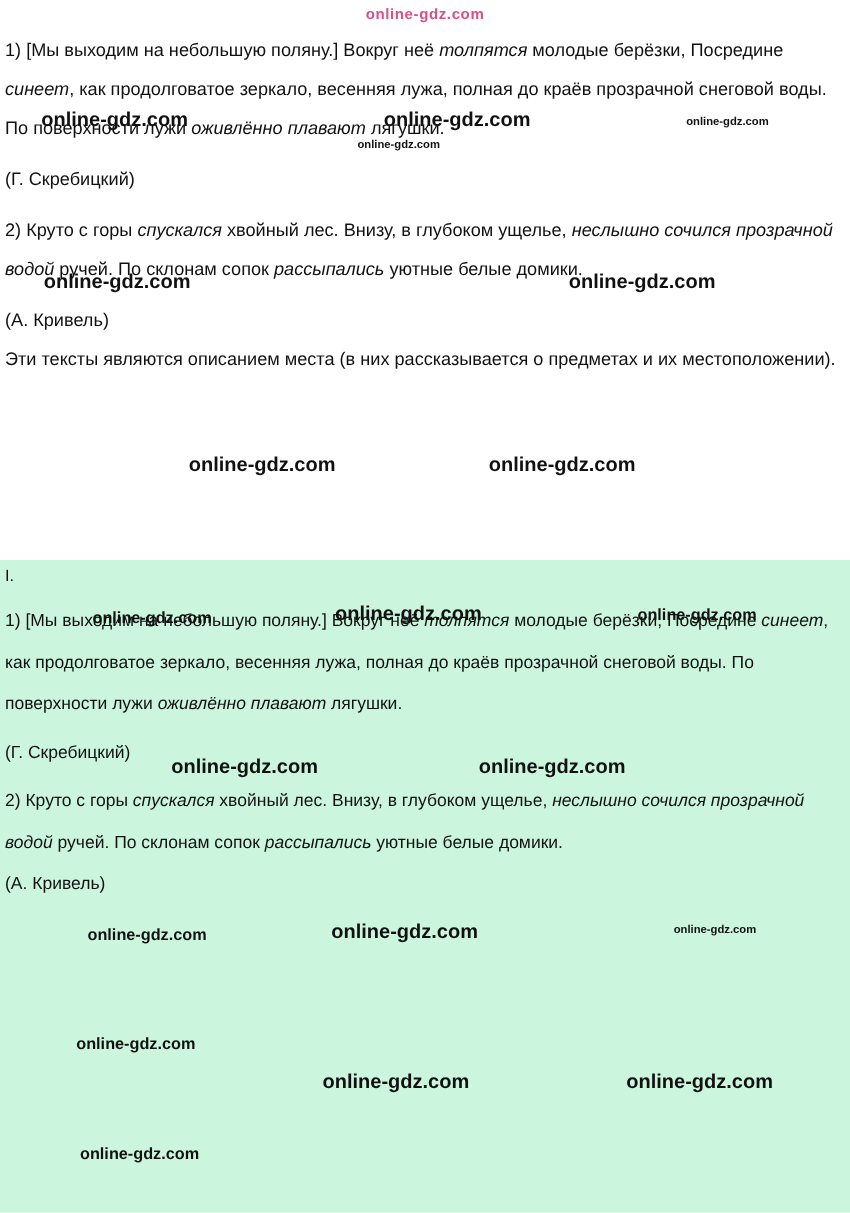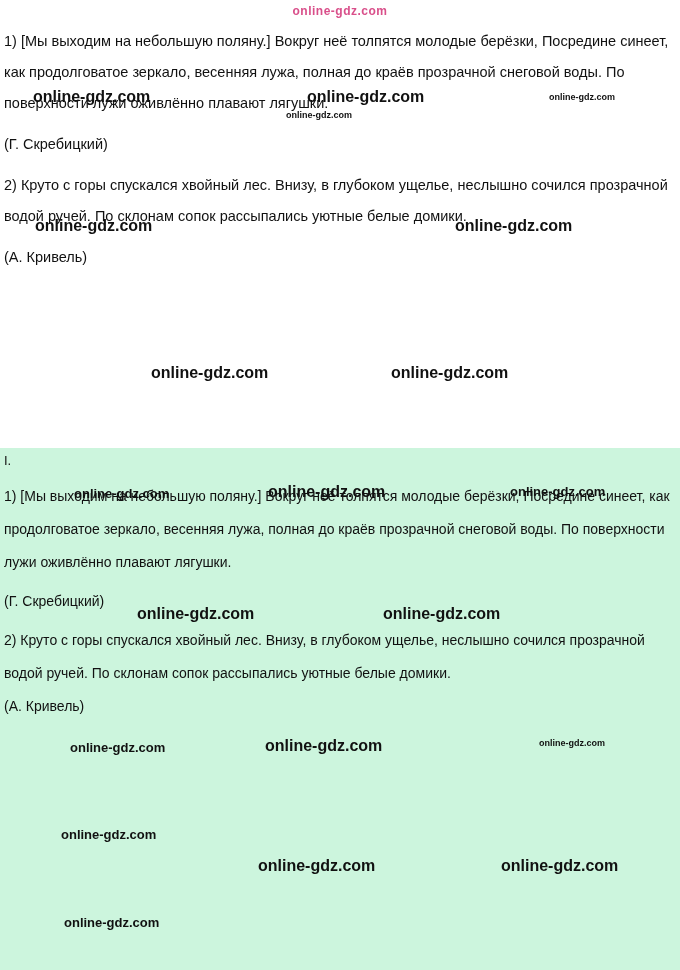--- a/index.html
+++ b/index.html
@@ -52,20 +52,21 @@
   .para {
     font-size: 14.5px;
     line-height: 31px;
     margin: 0 0 0 0;
     color: #111;
   }
   .para.sp {
     margin-bottom: 10px;
   }
   .ital {
+    font-style: italic;
   }
   .roman {
     font-size: 13px;
     line-height: 26px;
     color: #111;
     margin: 0;
   }
   .green-para {
     font-size: 14px;
     line-height: 33px;
@@ -94,20 +95,21 @@
   <div class="section-white">
 
     <p class="para sp"><span>1) [Мы выходим на небольшую поляну.] Вокруг неё </span><span class="ital">толпятся</span><span> молодые берёзки, Посредине </span><span class="ital">синеет</span><span>, как продолговатое зеркало, весенняя лужа, полная до краёв прозрачной снеговой воды. По поверхности лужи </span><span class="ital">оживлённо плавают</span><span> лягушки.</span></p>
 
     <p class="para sp">(Г. Скребицкий)</p>
 
     <p class="para sp"><span>2) Круто с горы </span><span class="ital">спускался</span><span> хвойный лес. Внизу, в глубоком ущелье, </span><span class="ital">неслышно сочился прозрачной водой</span><span> ручей. По склонам сопок </span><span class="ital">рассыпались</span><span> уютные белые домики.</span></p>
 
     <p class="para">(А. Кривель)</p>
 
+    <p class="para">Эти тексты являются описанием места (в них рассказывается о предметах и их местоположении).</p>
   </div>
 
   <div class="section-green">
 
     <p class="roman">I.</p>
 
     <div class="spacer-1"></div>
 
     <p class="green-para"><span>1) [Мы выходим на небольшую поляну.] Вокруг неё </span><span class="ital">толпятся</span><span> молодые берёзки, Посредине </span><span class="ital">синеет</span><span>, как продолговатое зеркало, весенняя лужа, полная до краёв прозрачной снеговой воды. По поверхности лужи </span><span class="ital">оживлённо плавают</span><span> лягушки.</span></p>
 

